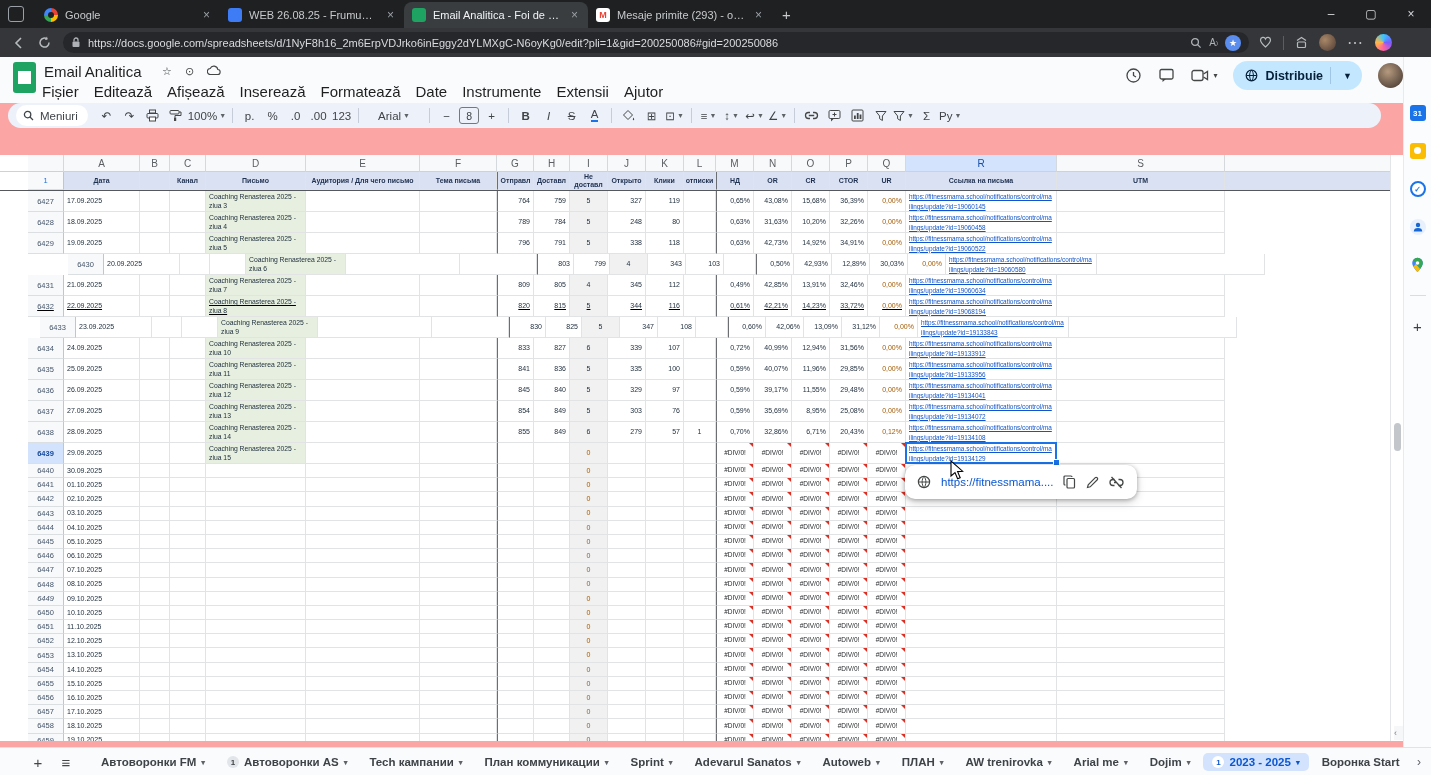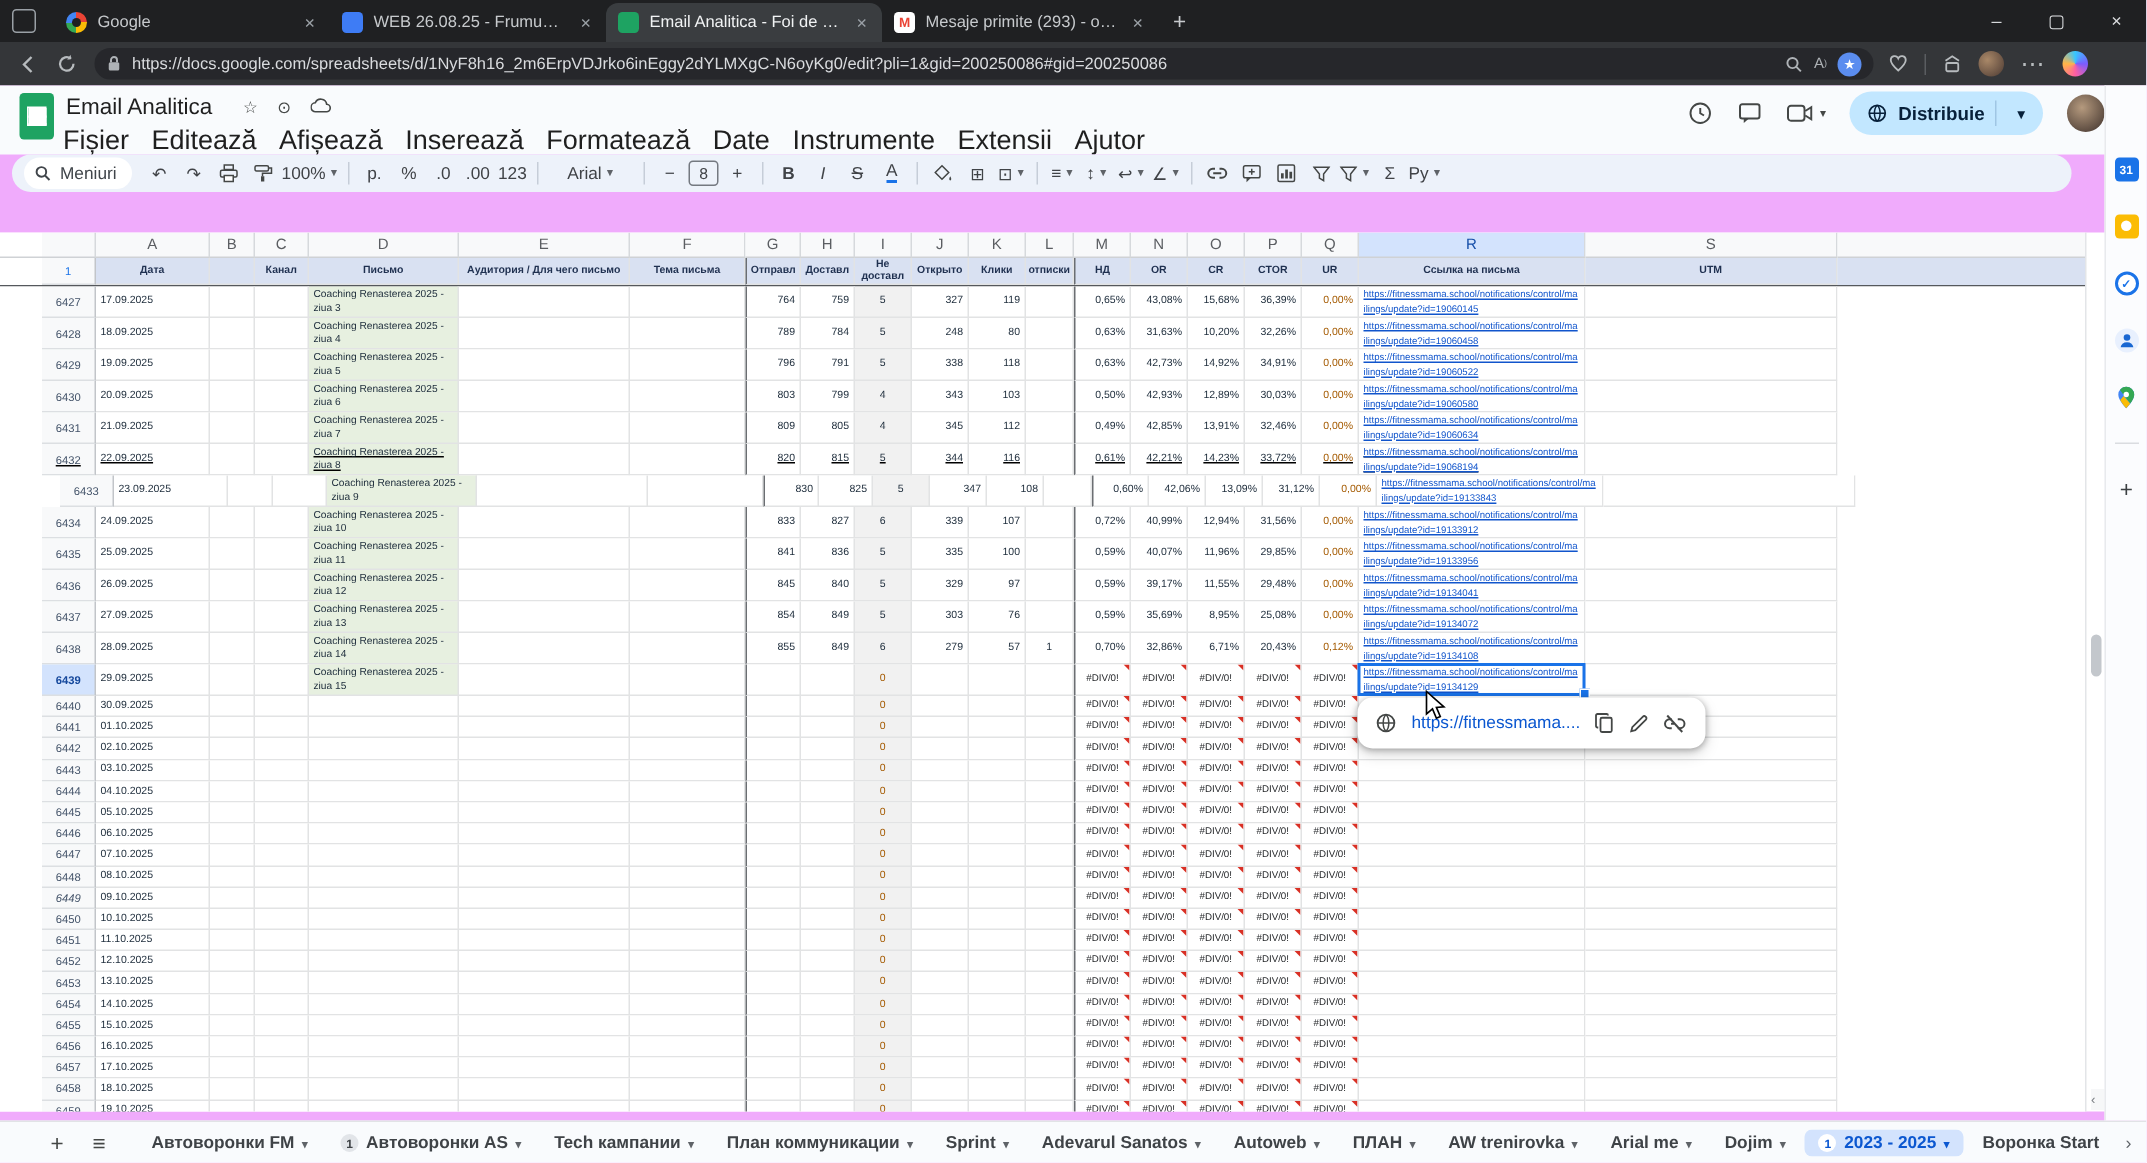--- a/index.html
+++ b/index.html
@@ -1,16 +1,16 @@
 <!DOCTYPE html>
 <html><head>
 <meta charset="utf-8">
 <style>
   html,body{margin:0;padding:0;background:#fff;font-family:"Liberation Sans",sans-serif;}
-  #screen{position:relative;width:1431px;height:775px;overflow:hidden;background:#f0abfc;}
+  #screen{position:relative;width:1431px;height:775px;overflow:hidden;background:#fca5a5;}
   
   #tabstrip{position:absolute;left:0;top:0;width:1431px;height:28px;background:#1f2022;display:flex;align-items:center;}
   .tabactions{width:14px;height:14px;border:1.5px solid #9aa0a6;border-radius:3px;margin:0 12px 0 8px;}
   .btab{display:flex;align-items:center;gap:7px;width:168px;height:26px;margin-top:2px;padding:0 8px;border-radius:8px 8px 0 0;color:#c7cacd;font-size:11px;white-space:nowrap;overflow:hidden;}
   .btab.active{background:#3a3d40;color:#f1f3f4;}
   .btab .ttl{flex:1;overflow:hidden;text-overflow:ellipsis;}
   .btab .x{color:#9aa0a6;font-size:12px;padding:0 2px;}
   .favicon{width:14px;height:14px;border-radius:3px;flex-shrink:0;display:flex;align-items:center;justify-content:center;font-size:9px;font-weight:bold;}
   .fav-google{border-radius:50%;background:conic-gradient(#ea4335 0 25%,#fbbc05 25% 50%,#34a853 50% 75%,#4285f4 75%);position:relative;}
   .fav-google::after{content:"";position:absolute;left:4px;top:4px;width:6px;height:6px;border-radius:50%;background:#1f2022;}
@@ -34,21 +34,21 @@
   #appheader{position:absolute;left:0;top:57px;width:1431px;height:46px;background:#f9fbfd;}
   #slogo{position:absolute;left:13px;top:5px;width:23px;height:31px;background:#1ea362;border-radius:3px;}
   #slogo::after{content:"";position:absolute;left:5px;top:9px;width:13px;height:13px;background:
     linear-gradient(#fff,#fff) 0 5px/13px 1.5px no-repeat,
     linear-gradient(#fff,#fff) 0 10px/13px 1.5px no-repeat,
     linear-gradient(#fff,#fff) 5.5px 0/1.5px 13px no-repeat,
     linear-gradient(#fff,#fff) 0 0/13px 13px no-repeat;
     background-color:transparent;border:1.5px solid #fff;box-sizing:border-box;}
   #doctitle{position:absolute;left:44px;top:6px;font-size:15px;color:#1f1f1f;}
   .titleics{position:absolute;left:162px;top:8px;display:flex;gap:13px;color:#444746;font-size:11px;}
-  #menus{position:absolute;left:42px;top:26px;display:flex;gap:15px;font-size:18px;color:#1f1f1f;}
+  #menus{position:absolute;left:42px;top:26px;display:flex;gap:15px;font-size:15px;color:#1f1f1f;}
   .hdrright{position:absolute;right:28px;top:4px;display:flex;align-items:center;gap:16px;color:#444746;}
   #sharebtn{display:flex;align-items:center;height:29px;background:#c2e7ff;border-radius:15px;padding:0 5px 0 12px;gap:7px;color:#07203a;font-size:12.5px;font-weight:bold;}
   #sharebtn .shdiv{width:1px;height:17px;background:#9fc6e4;}
   #sharebtn .caret{font-size:9px;padding:0 5px;}
   .hdravatar{width:25px;height:25px;border-radius:50%;background:radial-gradient(circle at 40% 35%,#b59a7e,#3c2f2a);}
   
   #toolbar{position:absolute;left:8px;top:103px;width:1373px;height:25px;background:#edf2fa;border-radius:13px;display:flex;align-items:center;padding:0 8px;box-sizing:border-box;gap:2px;font-size:11.5px;color:#404347;}
   .tbi{display:flex;align-items:center;justify-content:center;min-width:21px;height:21px;border-radius:4px;gap:2px;flex-shrink:0;}
   .tbi .caret{font-size:7px;color:#5f6368;}
   .tbsep{width:1px;height:15px;background:#c6cdd8;margin:0 4px;flex-shrink:0;}
@@ -473,21 +473,21 @@
           <div class="cell c-center" style="width: 32px;"></div>
           <div class="cell bL" style="width: 38px;">0,63%</div>
           <div class="cell" style="width: 38px;">42,73%</div>
           <div class="cell" style="width: 38px;">14,92%</div>
           <div class="cell" style="width: 38px;">34,91%</div>
           <div class="cell c-orange" style="width: 38px;">0,00%</div>
           <div class="cell c-link c-left" style="width: 151px;">https://fitnessmama.school/notifications/control/mailings/update?id=19060522</div>
           <div class="cell" style="width: 168px;"></div>
           <div class="cell c-fill"></div>
         </div>
-        <div class="row" style="height: 21px;">
+        <div class="row" style="height: 21px; padding-left: 40px;">
           <div class="gutc" style="width: 28px;"></div>
           <div class="rh" style="width: 36px; height: 21px;">6430</div>
           <div class="cell c-left" style="width: 76px;">20.09.2025</div>
           <div class="cell" style="width: 30px;"></div>
           <div class="cell" style="width: 36px;"></div>
           <div class="cell c-left c-green dtext" style="width: 100px;">Coaching Renasterea 2025 - ziua 6</div>
           <div class="cell" style="width: 114px;"></div>
           <div class="cell" style="width: 77px;"></div>
           <div class="cell bL" style="width: 37px;">803</div>
           <div class="cell" style="width: 36px;">799</div>

